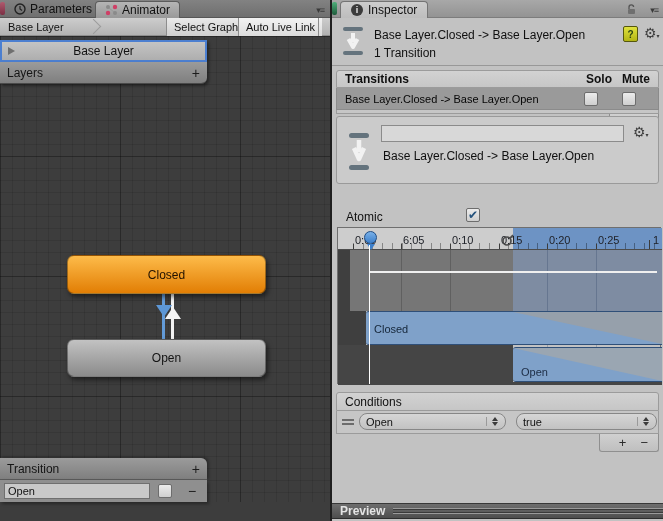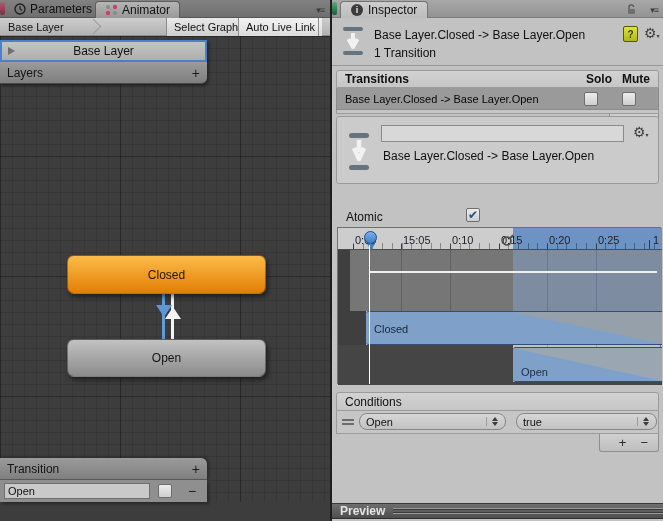--- a/index.html
+++ b/index.html
@@ -200,21 +200,21 @@
     <div class="abs cbx" style="left:134px;top:208px;">
         <span class="checkmark">✔</span>
       </div>
 
     <div class="abs" style="left:5px;top:227px;width:324px;height:157px;border:1px solid #6f6f6f;">
 
       <div class="abs" style="left:0;top:0;width:175px;height:22px;background:#cdcdcd;"></div>
       <div class="abs" style="left:175px;top:0;width:149px;height:22px;background:#6d93c4;"></div>
       <div class="abs" style="left:15px;top:15px;right:0;height:7px;background:repeating-linear-gradient(90deg,rgba(0,0,0,.35) 0 1px,transparent 1px 9.7px);"></div>
       <span class="tick-label" style="left:17px;">0:00</span>
-      <span class="tick-label" style="left:65px;">15:05</span>
+      <span class="tick-label" style="left:65px;">6:05</span>
       <span class="tick-label" style="left:114px;">0:10</span>
       <span class="tick-label" style="left:163px;">0:15</span>
       <span class="tick-label" style="left:211px;">0:20</span>
       <span class="tick-label" style="left:260px;">0:25</span>
       <span class="tick-label" style="left:315px;">1</span>
       <div class="major-tick" style="left:15px;top:16px;"></div>
       <div class="major-tick" style="left:63px;top:16px;"></div>
       <div class="major-tick" style="left:112px;top:16px;"></div>
       <div class="major-tick" style="left:161px;top:16px;"></div>
       <div class="major-tick" style="left:209px;top:16px;"></div>

